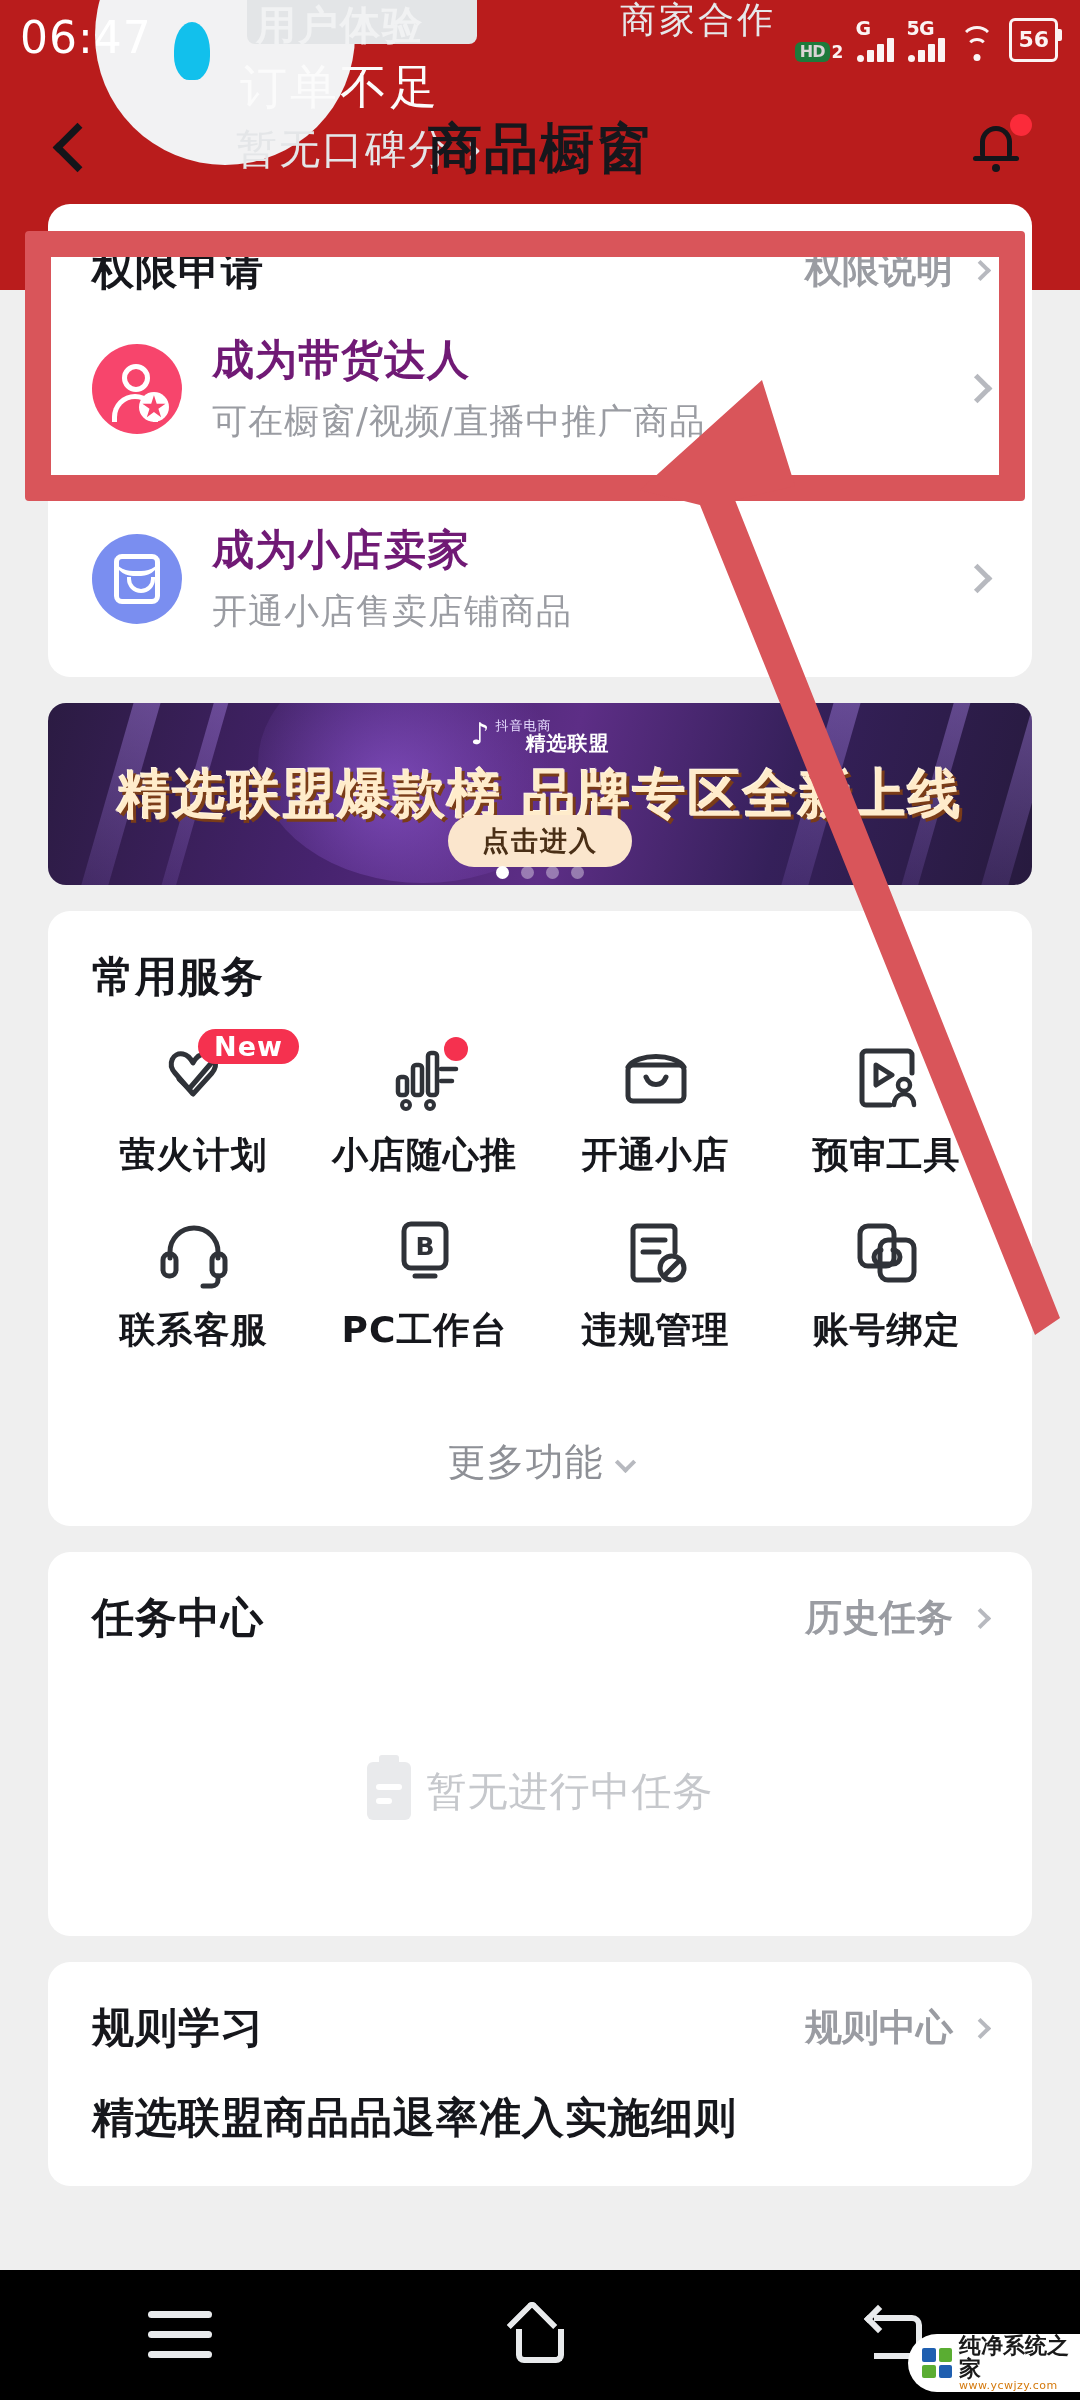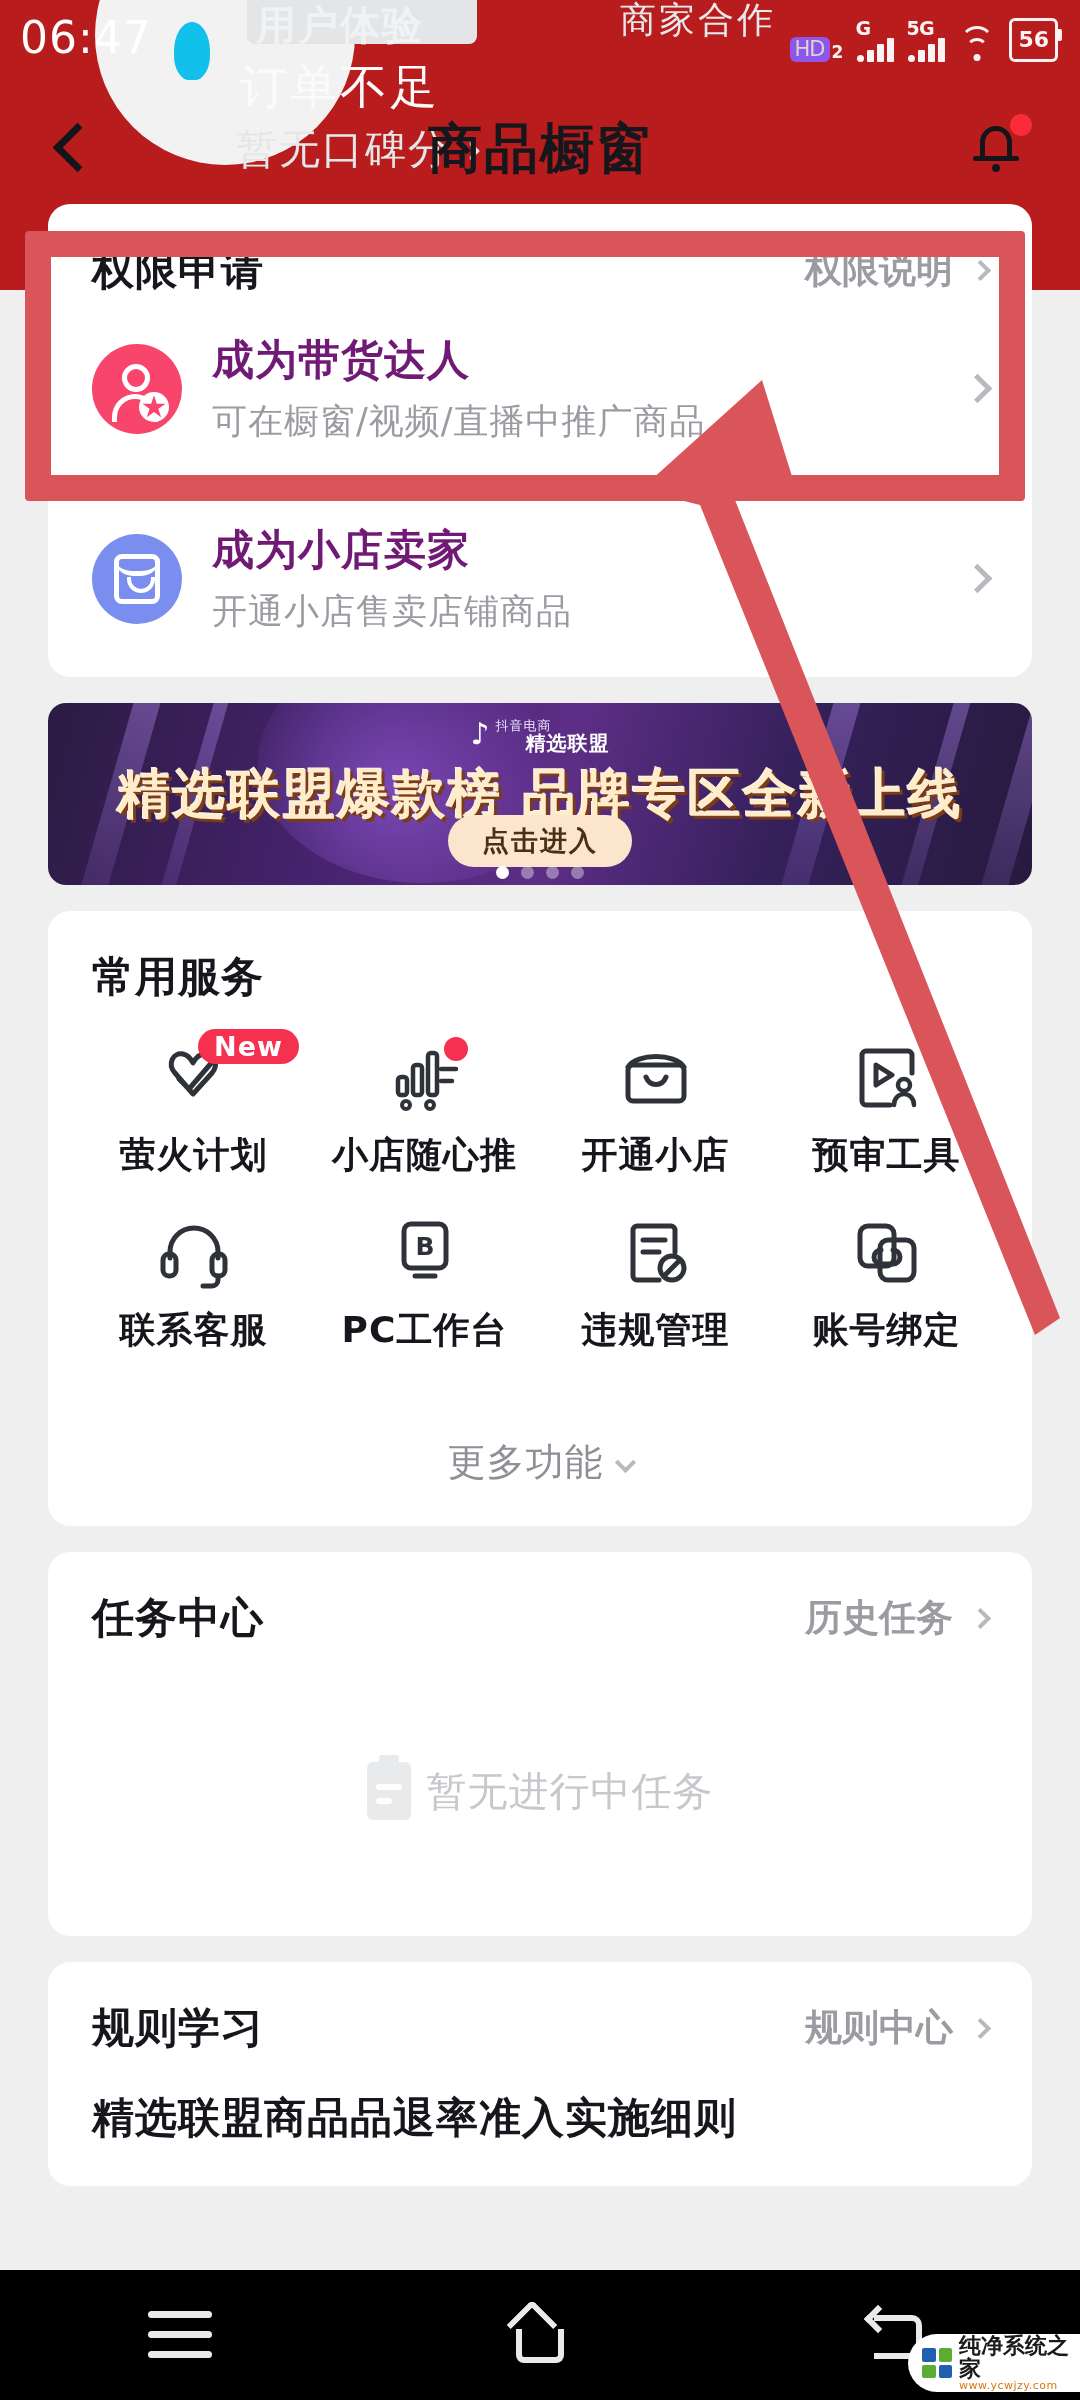--- a/index.html
+++ b/index.html
@@ -49,21 +49,21 @@
   .status-time{
     position:absolute; left:20px; top:12px; font-size:44px; color:#ffffff;
     font-weight:500; letter-spacing:1px; font-family:"DejaVu Sans",sans-serif;
   }
   .status-icons{
     position:absolute; right:22px; top:18px; display:flex; align-items:flex-end;
     gap:14px; opacity:.95;
   }
   .si-hd{ position:relative; display:flex; align-items:flex-end; }
   .si-hd .bx{
-    background:#8b5cf6; color:#dcdee1; font-size:21px; font-weight:400;
+    background:#15803d; color:#dcdee1; font-size:16px; font-weight:700;
     padding:2px 5px; border-radius:6px; line-height:1; letter-spacing:-1px;
   }
   .si-hd .sub{ color:#fff; font-size:17px; font-weight:700; margin-left:2px; }
   .si-sig{ position:relative; display:flex; align-items:flex-end; gap:3px; }
   .si-sig .lbl{
     position:absolute; left:-2px; top:-21px; color:#fff;
     font-size:19px; font-weight:800; letter-spacing:-.5px;
   }
   .si-sig i{ display:block; width:7px; background:#fff; border-radius:1px; }
   .si-sig i:nth-child(2){ height:7px; border-radius:50%; }

